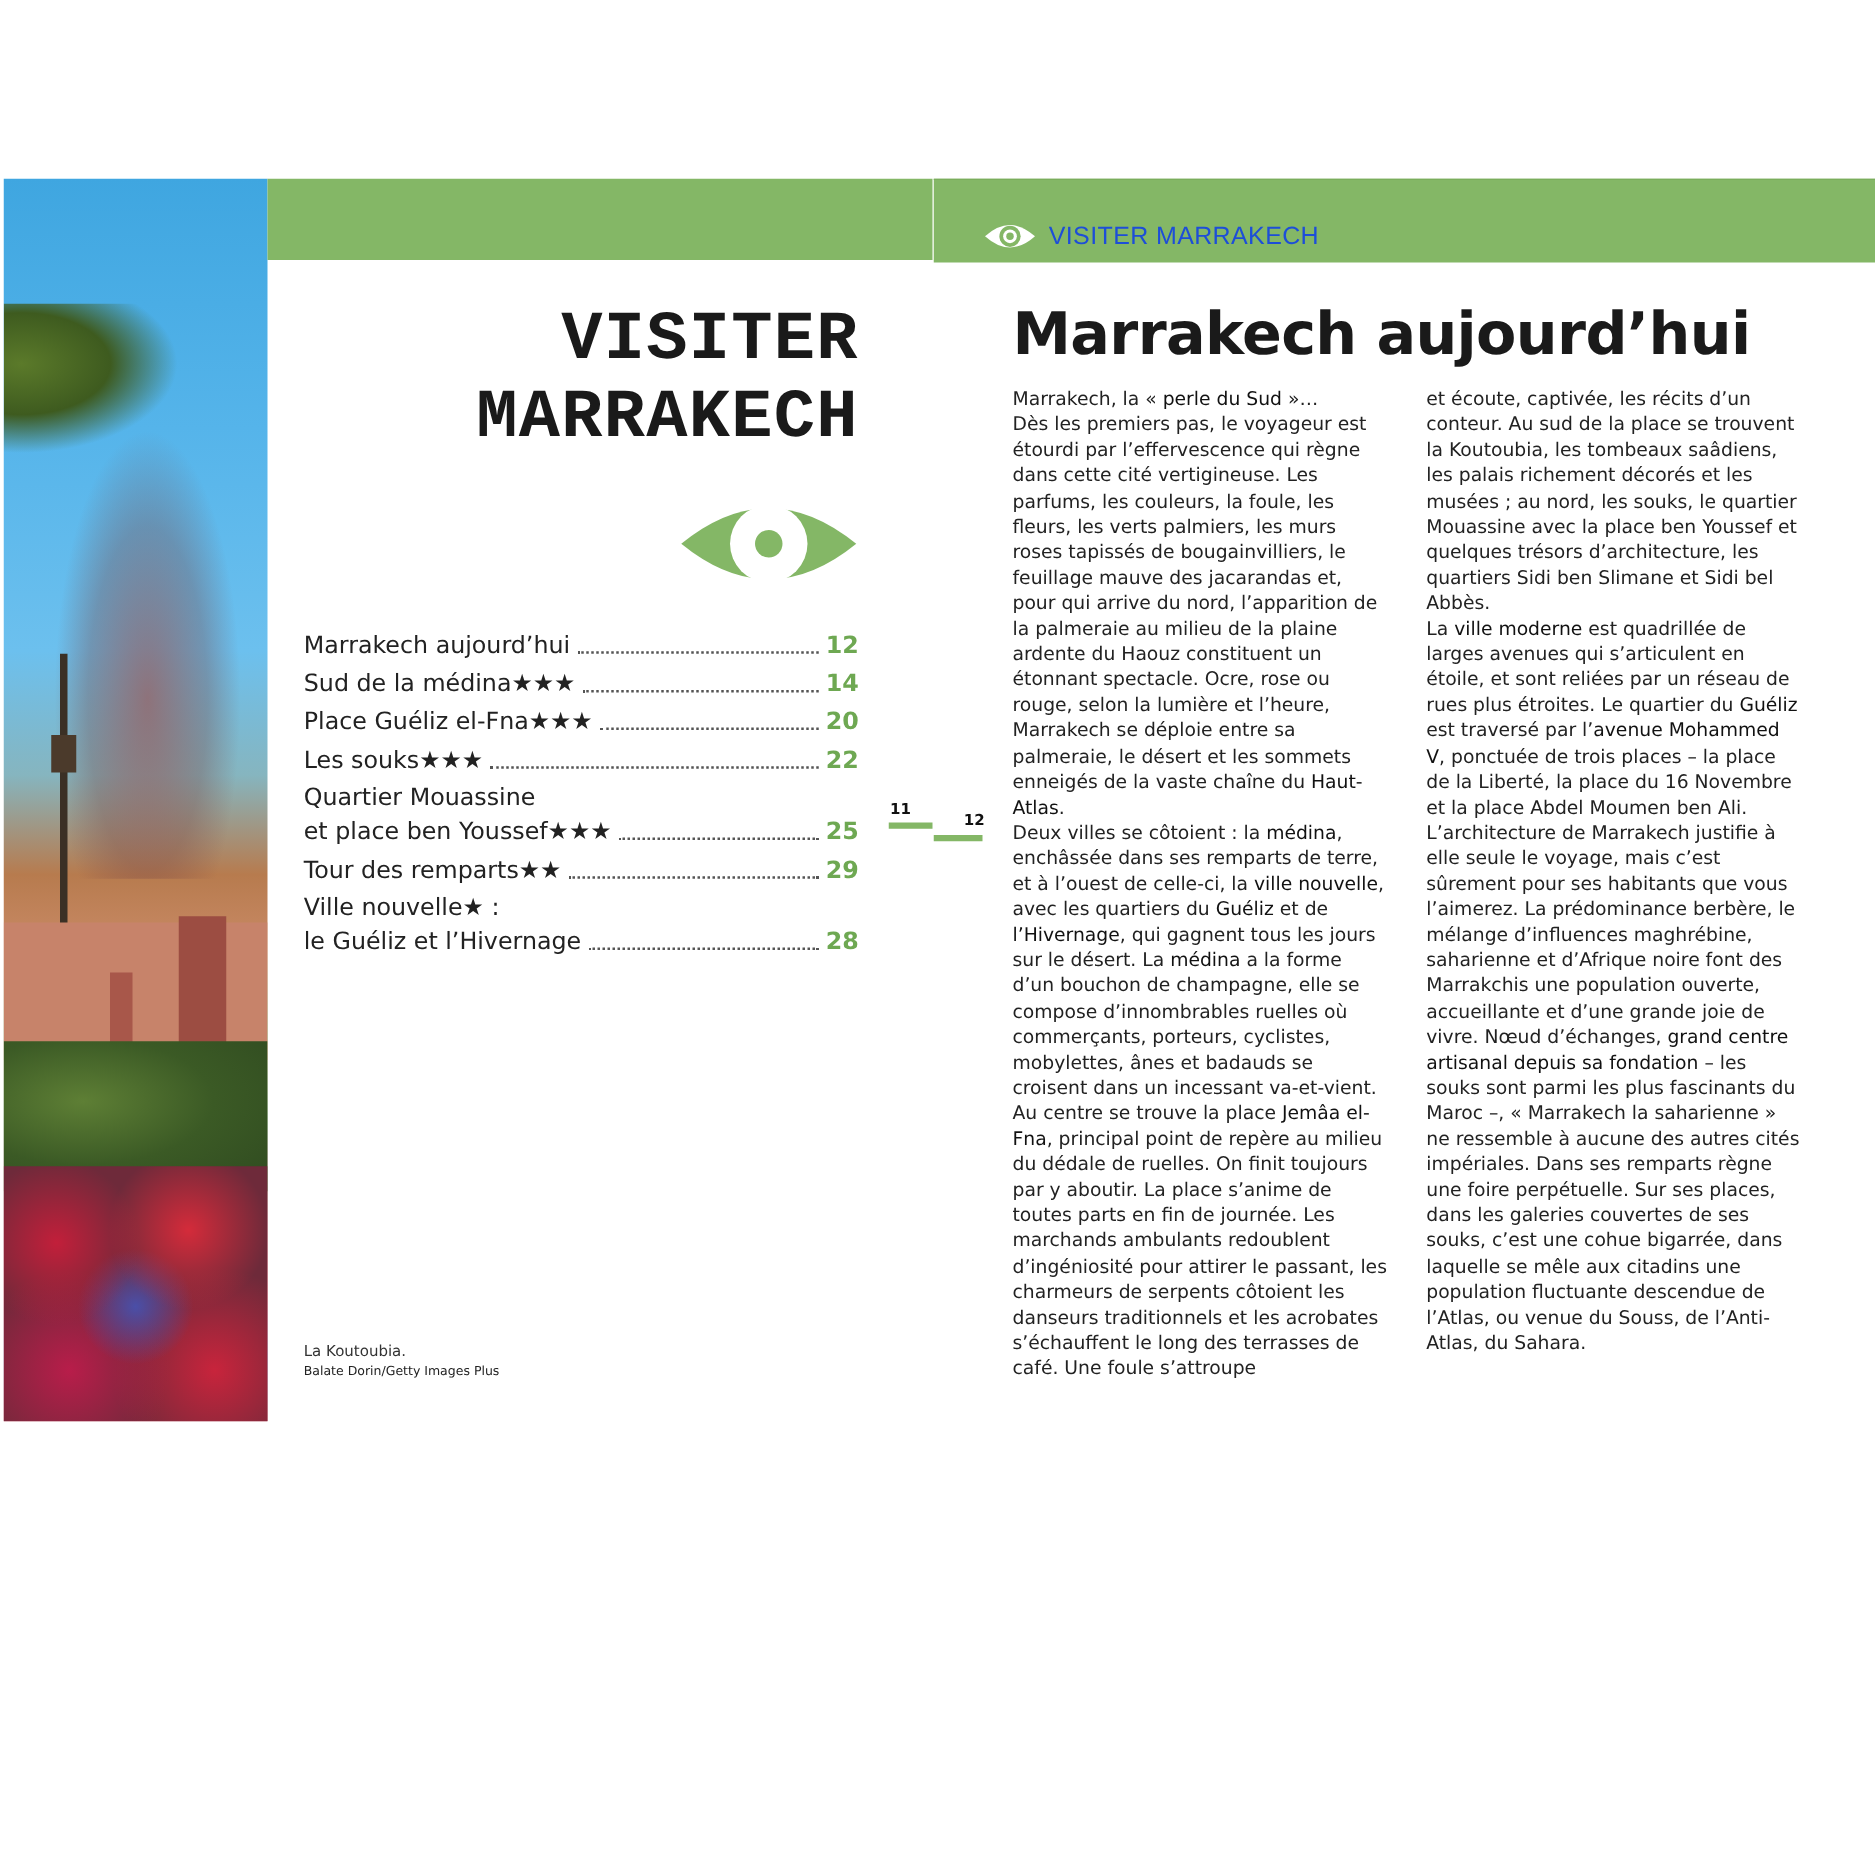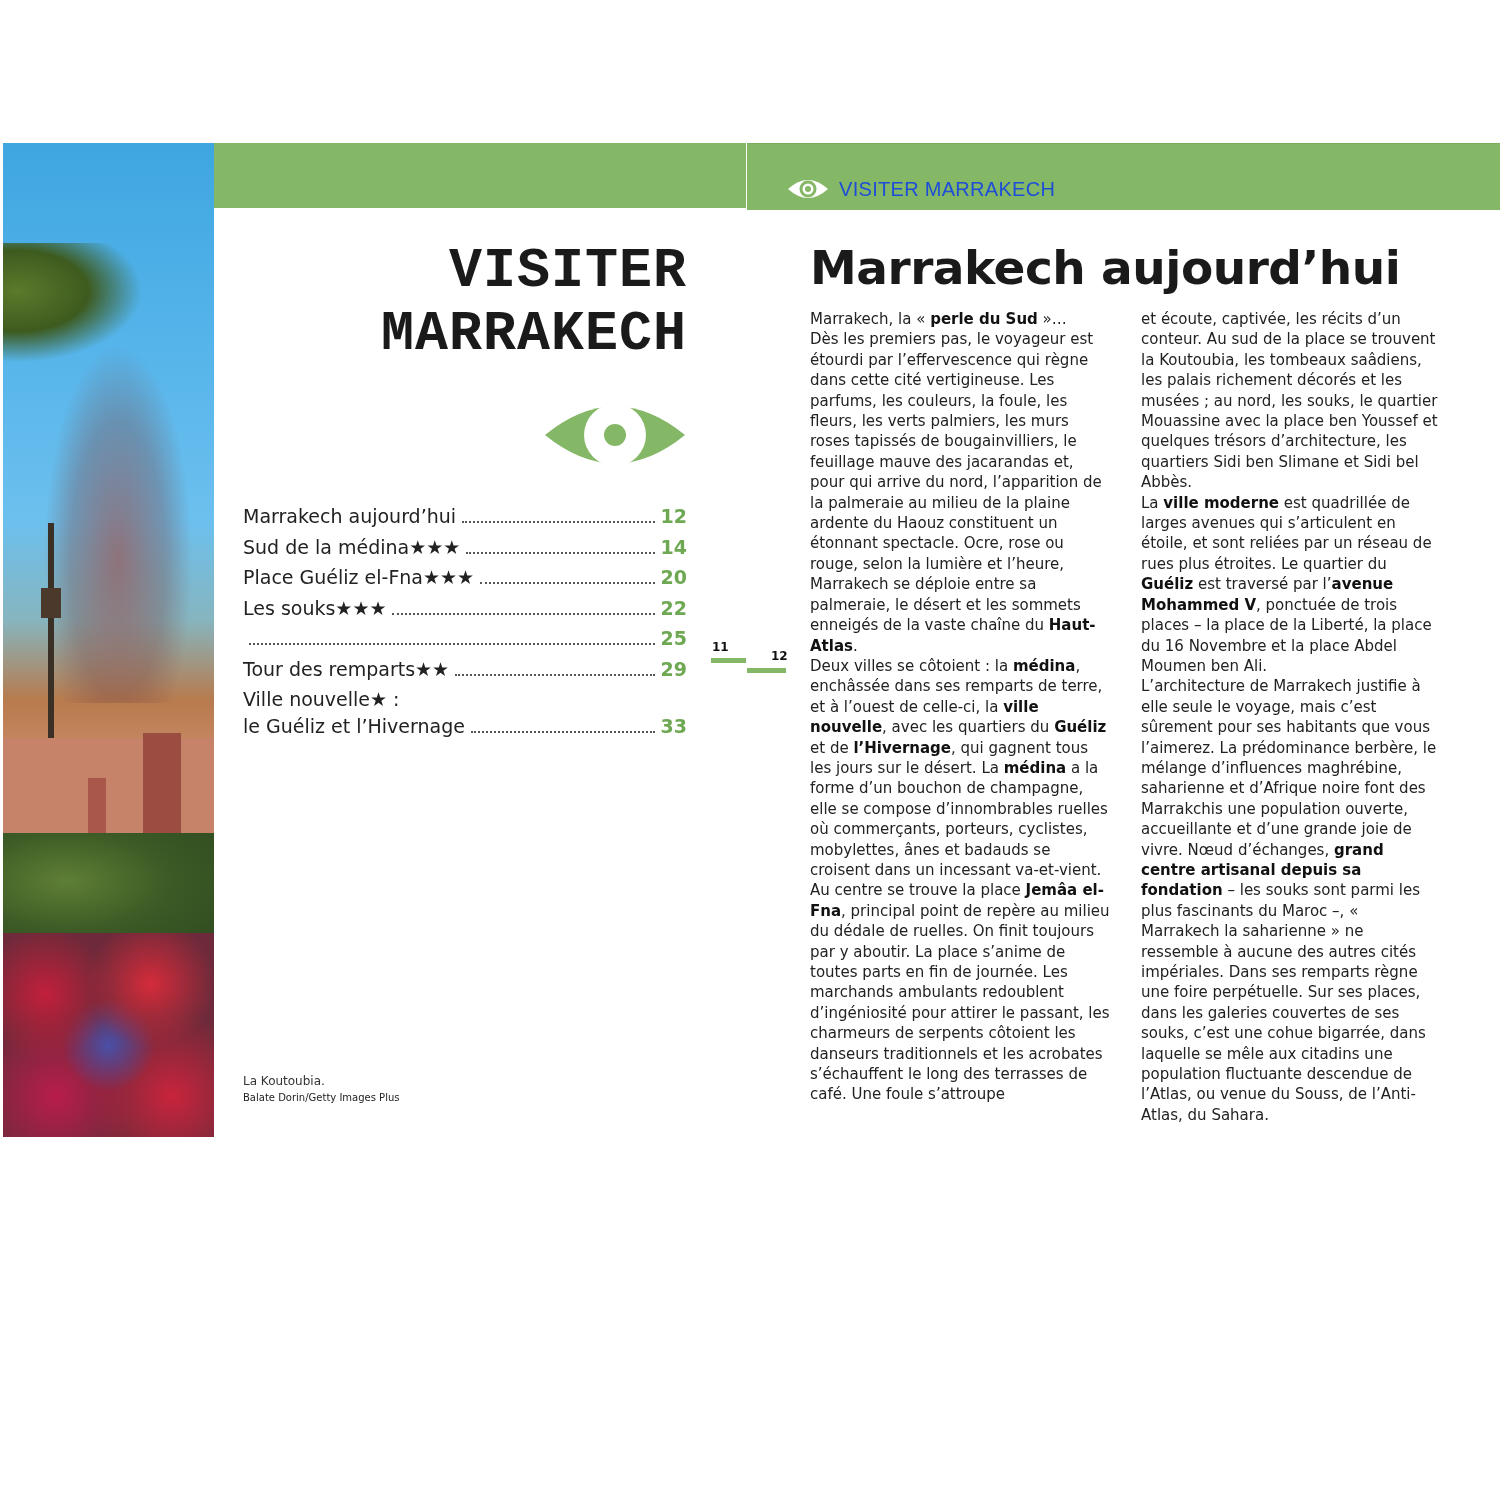--- a/index.html
+++ b/index.html
@@ -56,21 +56,21 @@
   .caption { position:absolute; left:243px; top:1074px; font-family:"DejaVu Sans", sans-serif; color:#333; }
   .caption .cap { font-size:12px; }
   .caption .credit { font-size:10px; margin-top:4px; color:#222; }
 
   
   .article-title { position:absolute; left:810px; top:240px; font-family:"DejaVu Sans", sans-serif; font-weight:600; font-size:47px; color:#1a1a1a; letter-spacing:-0.5px; }
   .col { position:absolute; top:309px; width:300px; font-family:"DejaVu Sans", sans-serif; font-size:15px; line-height:20.4px; color:#222; }
   .col1 { left:810px; }
   .col2 { left:1141px; }
   .col p { margin:0; }
-  .col b { font-weight:bold; color:#111;text-align:right; }
+  .col b { font-weight:normal; color:#111;text-align:right; }
 </style>
 </head>
 <body>
 
 <div class="photo">
   <div class="palm"></div>
   <div class="tree"></div>
   <div class="lamp"></div>
   <div class="lamphead"></div>
   <div class="wall"></div>
@@ -108,33 +108,35 @@
       <span class="text">Place Guéliz el-Fna★★★</span>
       <span class="dots"></span>
       <span class="page">20</span>
     </div>
     <div class="toc-item">
       <span class="text">Les souks★★★</span>
       <span class="dots"></span>
       <span class="page">22</span>
     </div>
     <div class="toc-item">
+      <span class="text">Quartier Mouassine
+et place ben Youssef★★★</span>
       <span class="dots"></span>
       <span class="page">25</span>
     </div>
     <div class="toc-item">
       <span class="text">Tour des remparts★★</span>
       <span class="dots"></span>
       <span class="page">29</span>
     </div>
     <div class="toc-item">
       <span class="text">Ville nouvelle★ :
 le Guéliz et l’Hivernage</span>
       <span class="dots"></span>
-      <span class="page">33</span>
+      <span class="page">28</span>
     </div>
   </div>
 
 <div class="folio" style="left:712px; top:640px;">11</div>
 <div class="folio-bar" style="left:711px; top:658px; width:35px;"></div>
 <div class="folio" style="left:771px; top:649px;">12</div>
 <div class="folio-bar" style="left:747px; top:668px; width:39px;"></div>
 
 <div class="caption">
   <div class="cap">La Koutoubia.</div>

